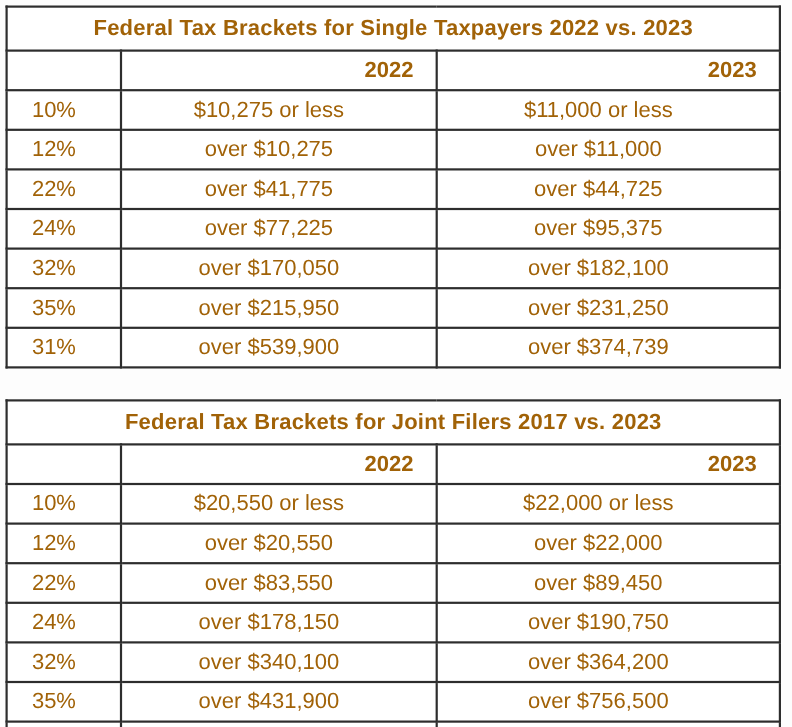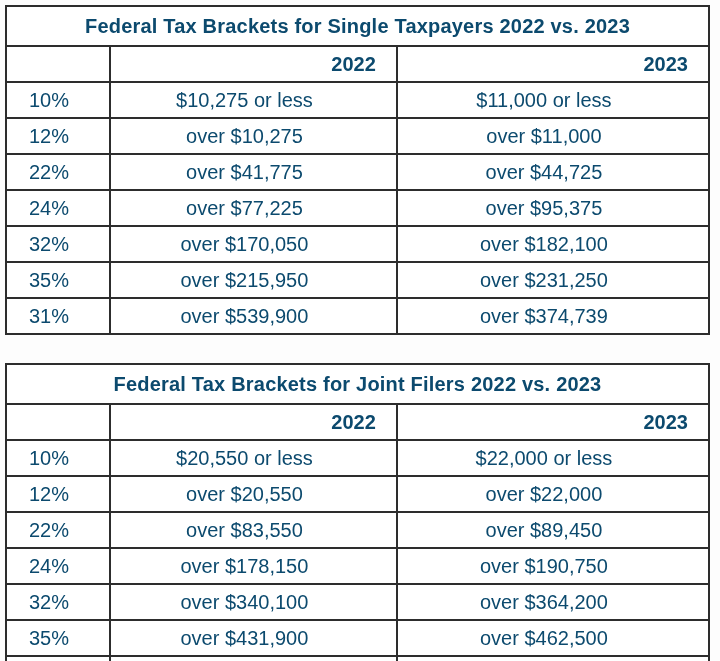--- a/index.html
+++ b/index.html
@@ -14,21 +14,21 @@
     box-sizing: border-box;
     padding: 5px 10px 12px 5px;
     background: #fdfdfd;
     overflow: hidden;
   }
   table.tax-table {
     width: 100%;
     border-collapse: collapse;
     table-layout: fixed;
     background: #ffffff;
-    color: #0c4a6e;
+    color: #a16207;
   }
   table.tax-table + table.tax-table {
     margin-top: 28px;
   }
   col.col-rate  { width: 14.8%; }
   col.col-y2022 { width: 40.8%; }
   col.col-y2023 { width: 44.4%; }
   .tax-table th, .tax-table td {
     border: 2px solid #2d2d2d;
     font-size: 20px;
@@ -115,21 +115,21 @@
   </table>
 
   <table class="tax-table">
     <colgroup>
       <col class="col-rate">
       <col class="col-y2022">
       <col class="col-y2023">
     </colgroup>
     <thead>
       <tr>
-        <th colspan="3" class="title-cell">Federal Tax Brackets for Joint Filers 2022 vs. 2023</th>
+        <th colspan="3" class="title-cell">Federal Tax Brackets for Joint Filers 2017 vs. 2023</th>
       </tr>
       <tr>
         <th class="hdr"></th>
         <th class="hdr">2022</th>
         <th class="hdr">2023</th>
       </tr>
     </thead>
     <tbody>
         <tr>
           <td>10%</td>
@@ -152,21 +152,21 @@
           <td>over $190,750</td>
         </tr>
         <tr>
           <td>32%</td>
           <td>over $340,100</td>
           <td>over $364,200</td>
         </tr>
         <tr>
           <td>35%</td>
           <td>over $431,900</td>
-          <td>over $462,500</td>
+          <td>over $756,500</td>
         </tr>
         <tr>
           <td>37%</td>
           <td>over $647,850</td>
           <td>over $693,750</td>
         </tr>
       </tbody>
   </table>
 
 </div>

